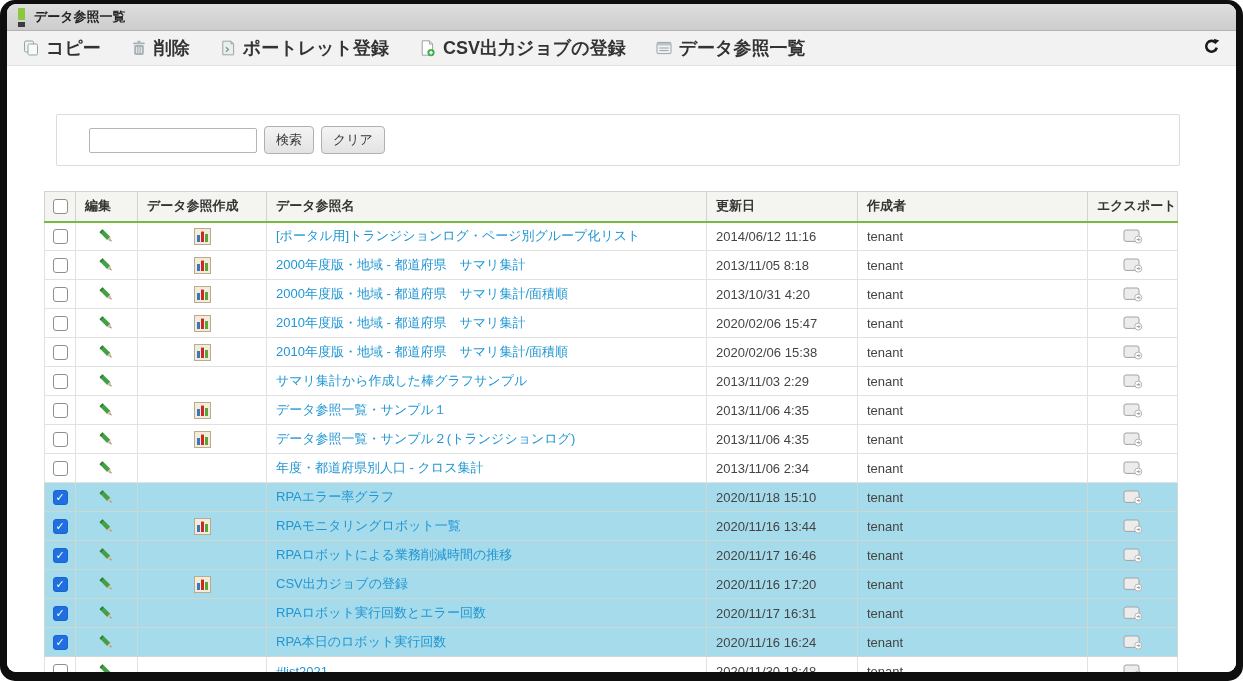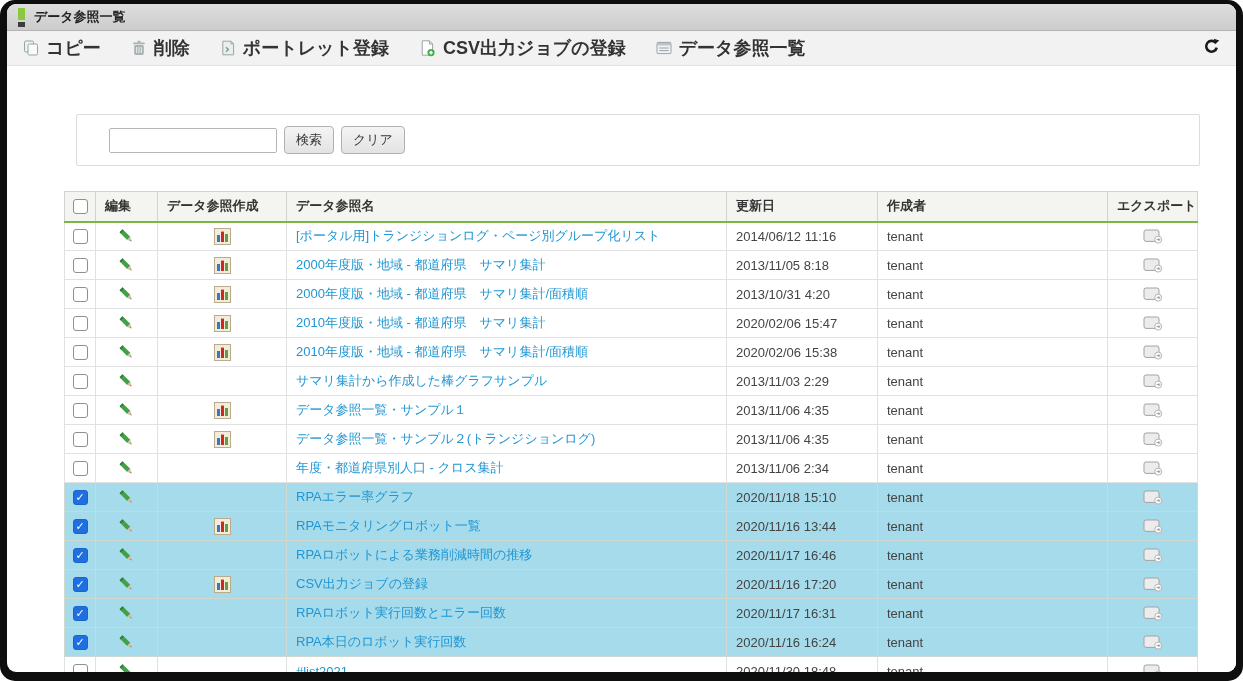--- a/index.html
+++ b/index.html
@@ -26,21 +26,21 @@
   
   .toolbar{
     height:35px;background:#f2f2f2;border-bottom:1px solid #e3e3e3;
     display:flex;align-items:center;gap:30px;padding:0 16px;box-sizing:border-box;
   }
   .tb-btn{display:flex;align-items:center;gap:7px;font-size:18px;font-weight:bold;color:#333;cursor:pointer;white-space:nowrap;background:none;border:none;padding:0;font-family:inherit;}
   .tb-btn svg{display:block;}
   .highlight-box{border:3px solid #e30613;padding:4px 10px;display:flex;align-items:center;background:transparent;}
   .refresh-btn{margin-left:auto;background:none;border:none;cursor:pointer;padding:0;}
   
-  .content{position:absolute;left:0;right:0;top:63px;bottom:0;background:#fff;margin-left:20px;}
+  .content{position:absolute;left:0;right:0;top:63px;bottom:0;background:#fff;}
   .search-panel{
     position:absolute;left:49px;top:47px;width:1124px;height:52px;
     border:1px solid #dcdcdc;border-radius:2px;box-sizing:border-box;
     display:flex;align-items:center;gap:7px;padding-left:32px;
   }
   .search-input{
     width:168px;height:25px;border:1px solid #b5b5b5;border-radius:2px;
     font-size:13px;padding:0 5px;box-sizing:border-box;font-family:inherit;
   }
   .btn{

